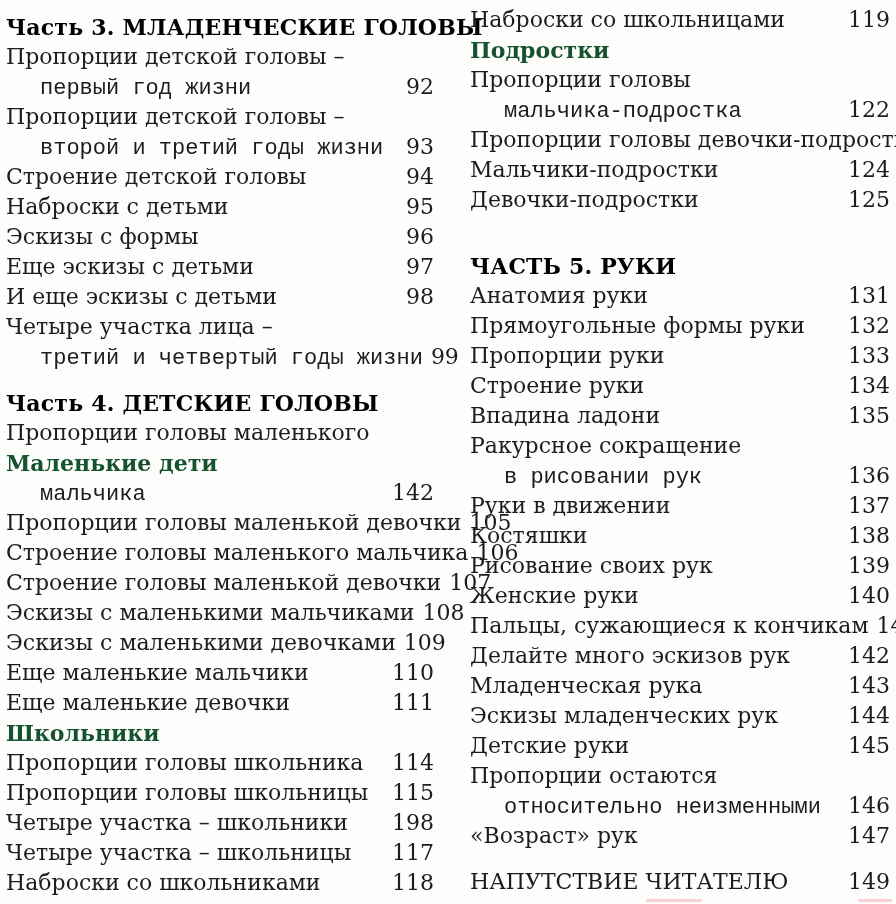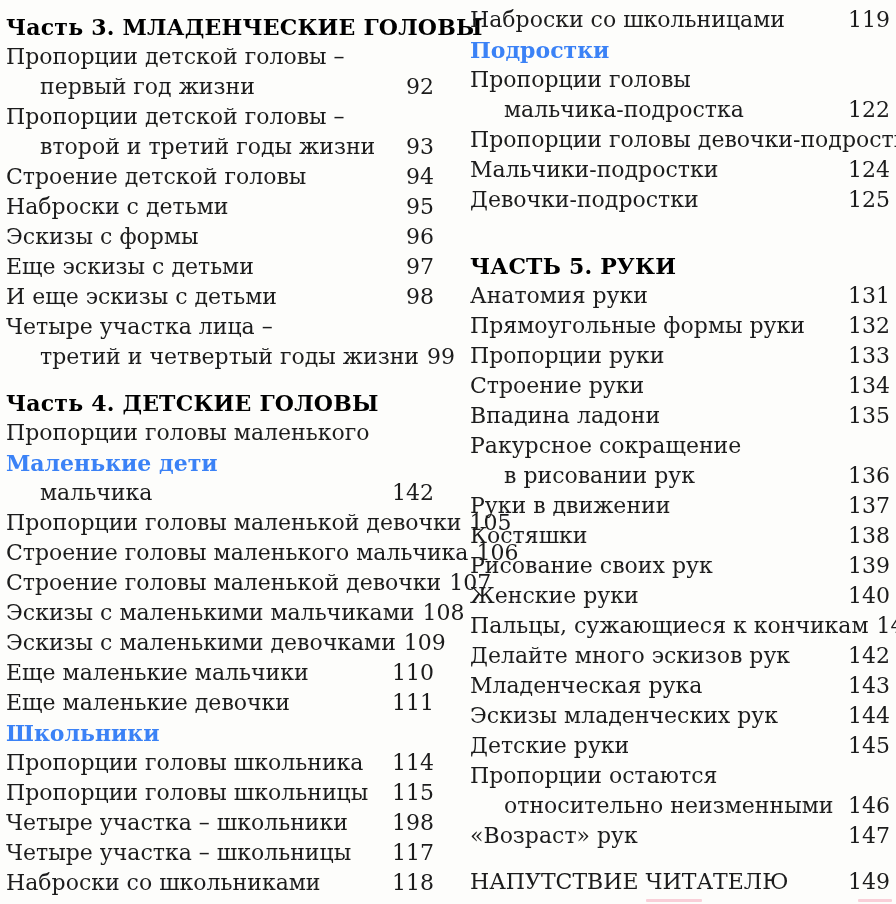--- a/index.html
+++ b/index.html
@@ -34,27 +34,27 @@
     align-items: baseline;
     height: 30px;
     line-height: 30px;
     font-size: 22px;
     white-space: nowrap;
     flex: 0 0 auto;
   }
   .row .title  { flex: 0 1 auto; }
   .row .spacer { flex: 1 1 8px; min-width: 8px; }
   .row .page-num { flex: 0 0 auto; text-align: right; }
-  .row.indent .title { padding-left: 34px; }
+  .row.indent .title { padding-left: 34px; font-family: Liberation Mono, monospace; }
   .row.part {
     font-weight: bold;
     color: #000;
     letter-spacing: 0.2px;
   }
-  .row.sub { font-weight: bold; color: #3b82f6; }
+  .row.sub { font-weight: bold; color: #14532d; }
   
   .artifact {
     position: absolute;
     height: 3px;
     background: rgba(246, 170, 188, 0.55);
     border-radius: 1px;
   }
   .artifact-1 { left: 646px; top: 899px; width: 56px; }
   .artifact-2 { left: 858px; top: 899px; width: 34px; }
 </style>

